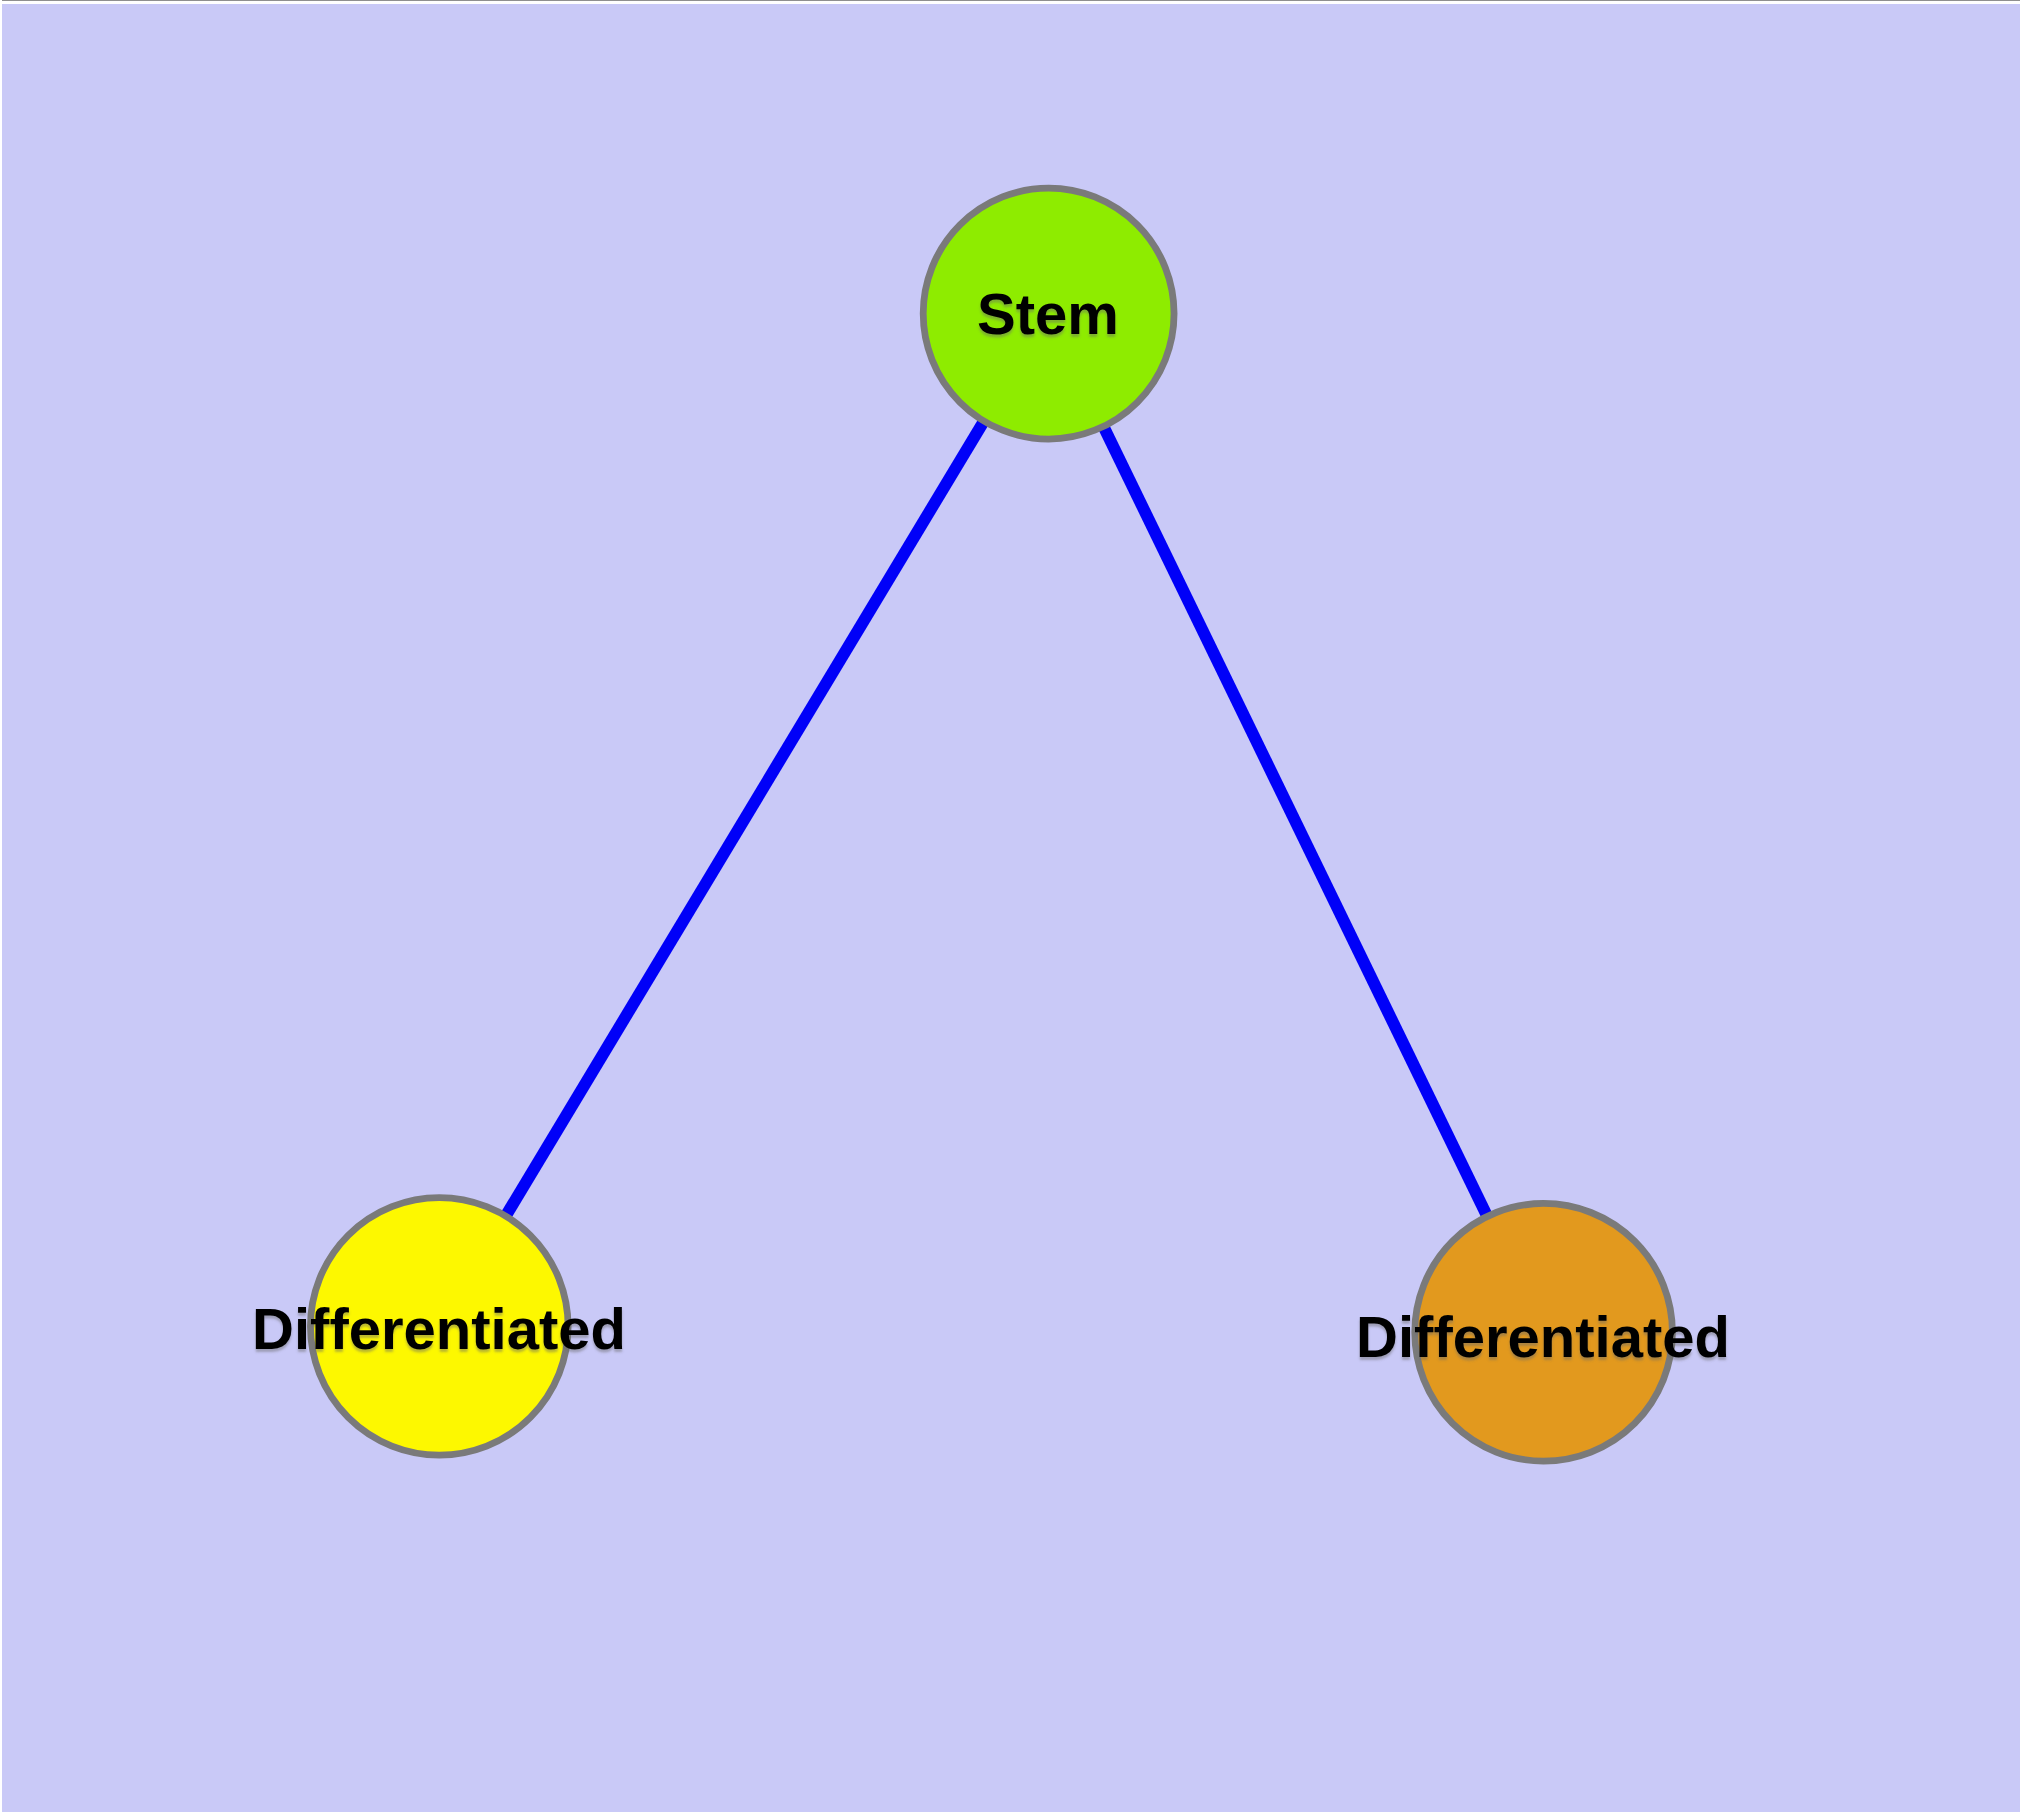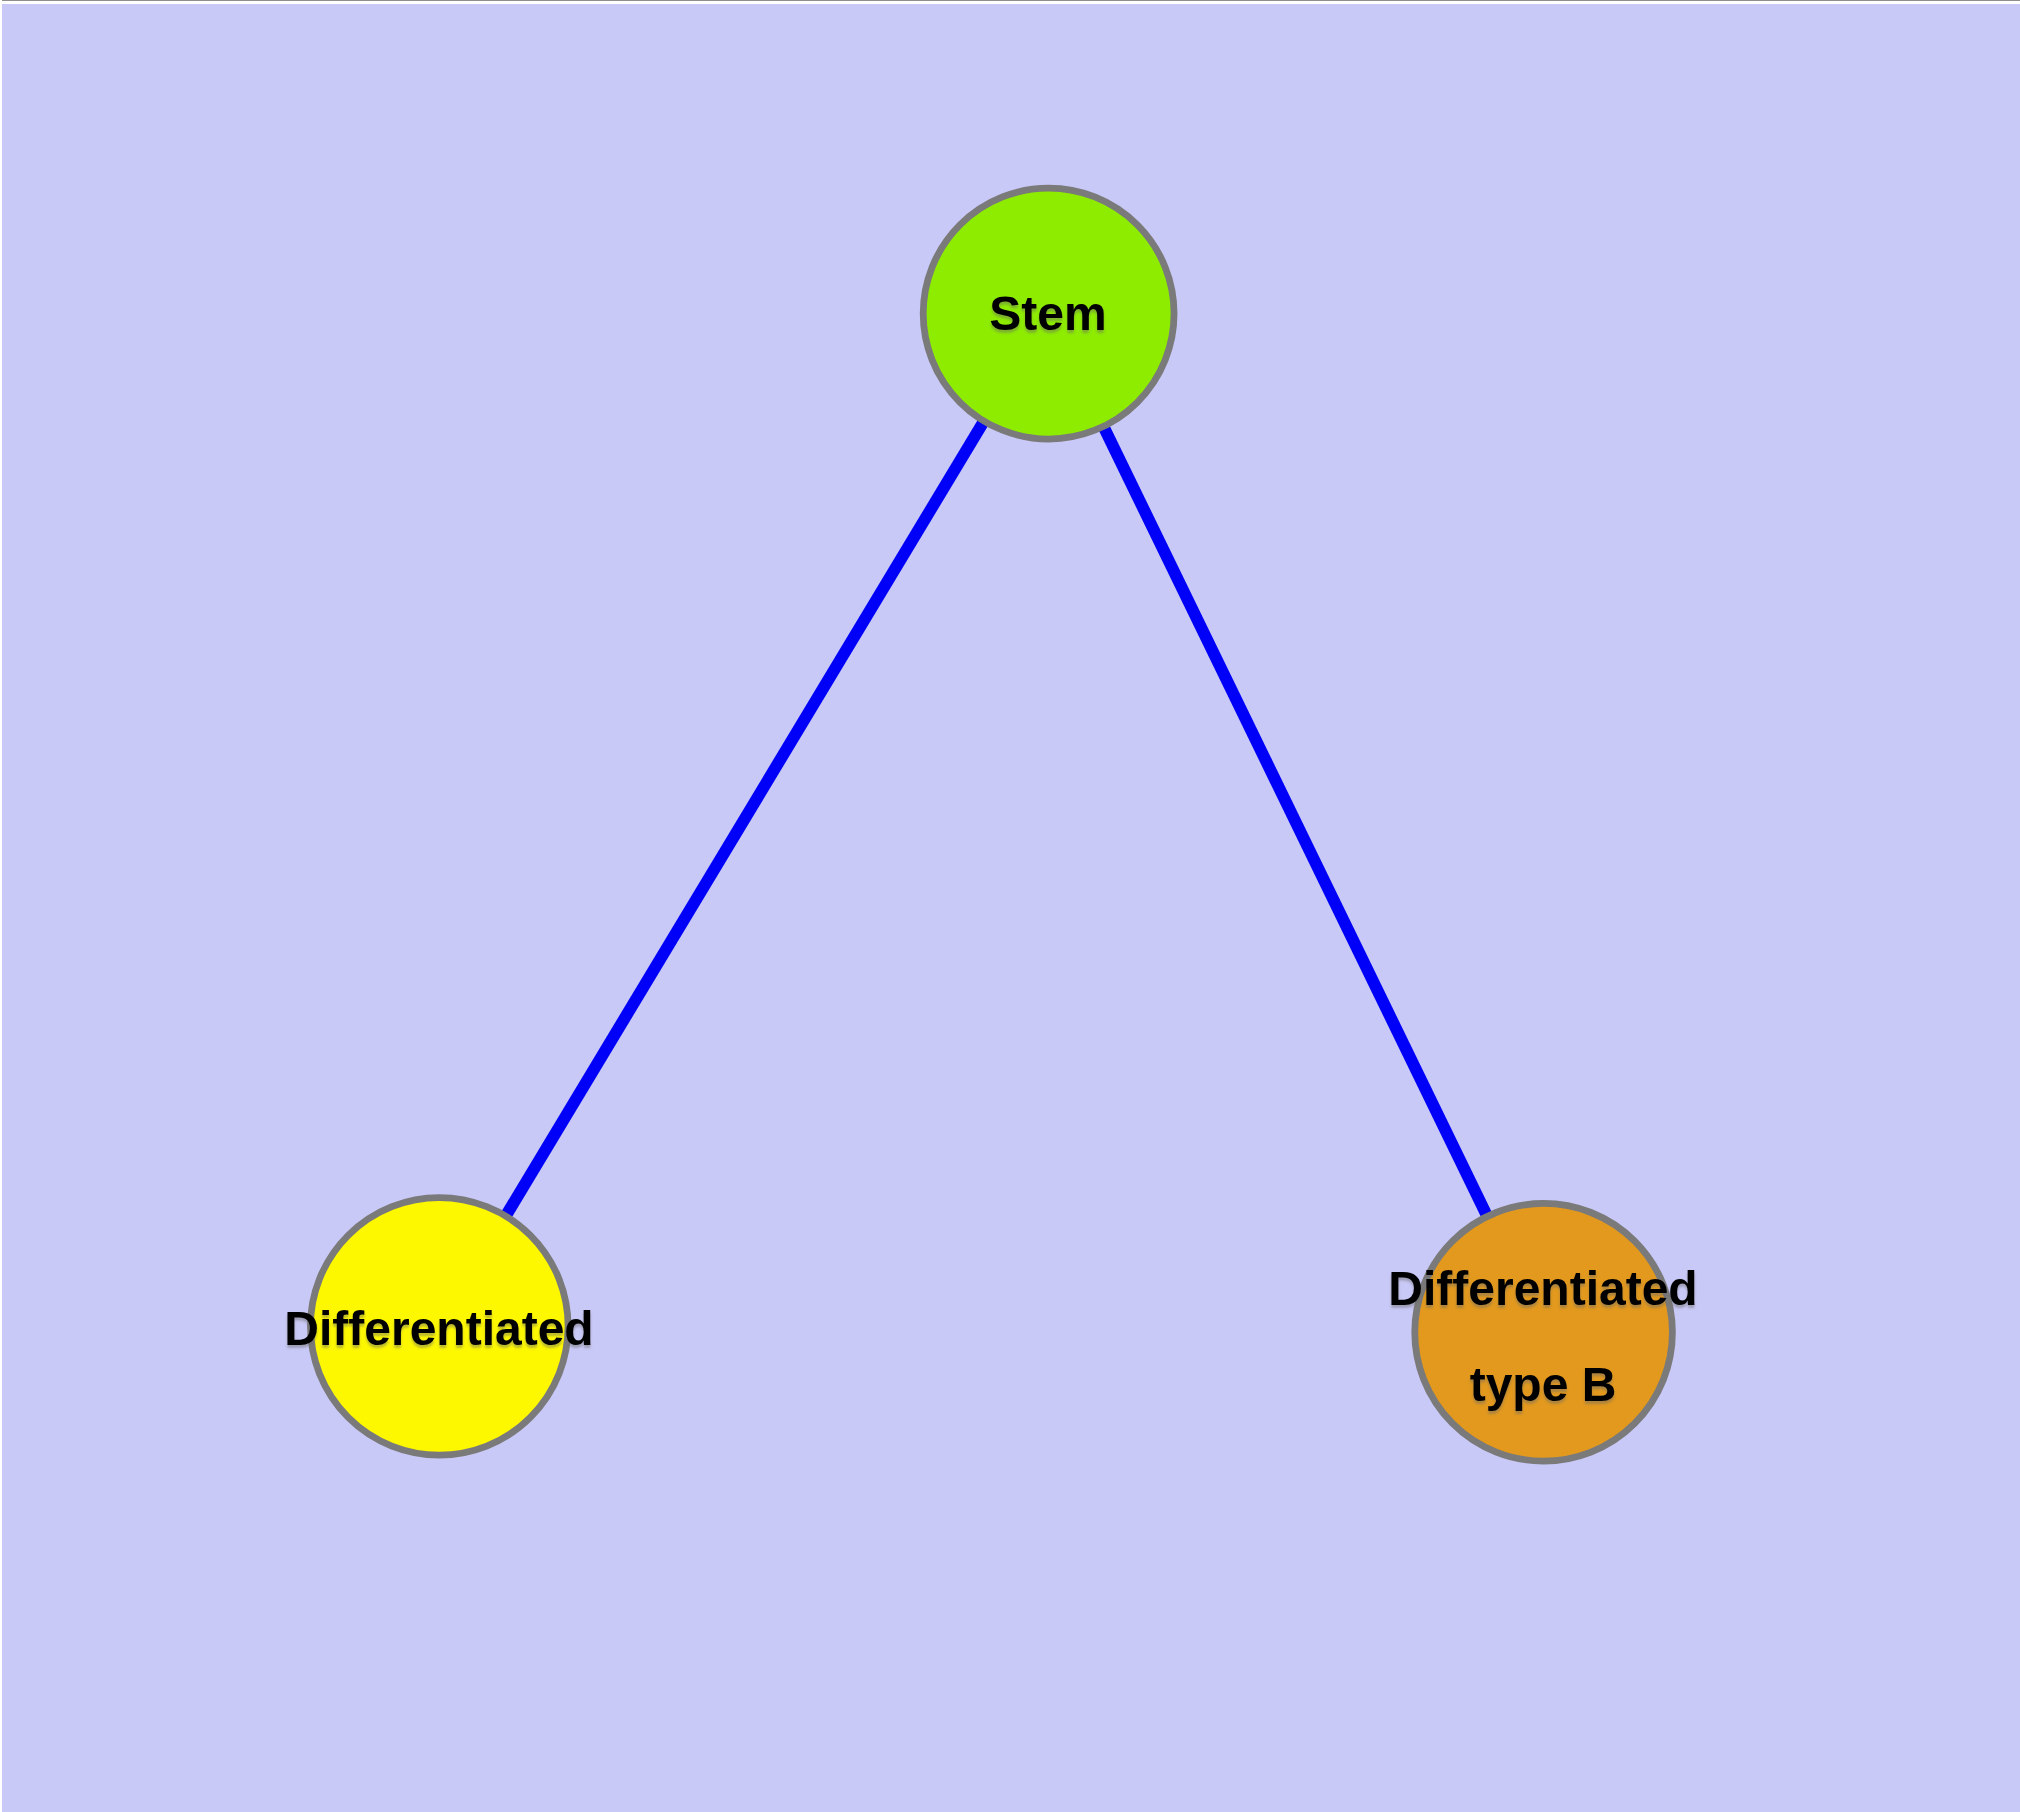--- a/index.html
+++ b/index.html
@@ -35,21 +35,21 @@
     left: 0; top: 0;
     width: 2021px;
     height: 1812px;
   }
   .node-label {
     position: absolute;
     transform: translate(-50%, -50%);
     text-align: center;
     white-space: nowrap;
     font-weight: 700;
-    font-size: 48px;
+    font-size: 58px;
     line-height: 96px;
     color: #000000;
     text-shadow: 0 2.5px 2.5px rgba(105,105,105,0.45);
     pointer-events: none;
   }
 </style>
 </head>
 <body style="background: rgb(201, 201, 247);">
 
 <div class="window-edge-top"></div>
@@ -71,15 +71,14 @@
 <div class="node-label" style="left: 1048px; top: 314px;">
   <span>Stem</span>
 </div>
 
 <div class="node-label" style="left: 439px; top: 1329px;">
   <span>Differentiated</span><br>
 </div>
 
 <div class="node-label" style="left: 1543px; top: 1337px;">
   <span>Differentiated</span><br>
-  <span>type B</span>
 </div>
 
 
 </body></html>

